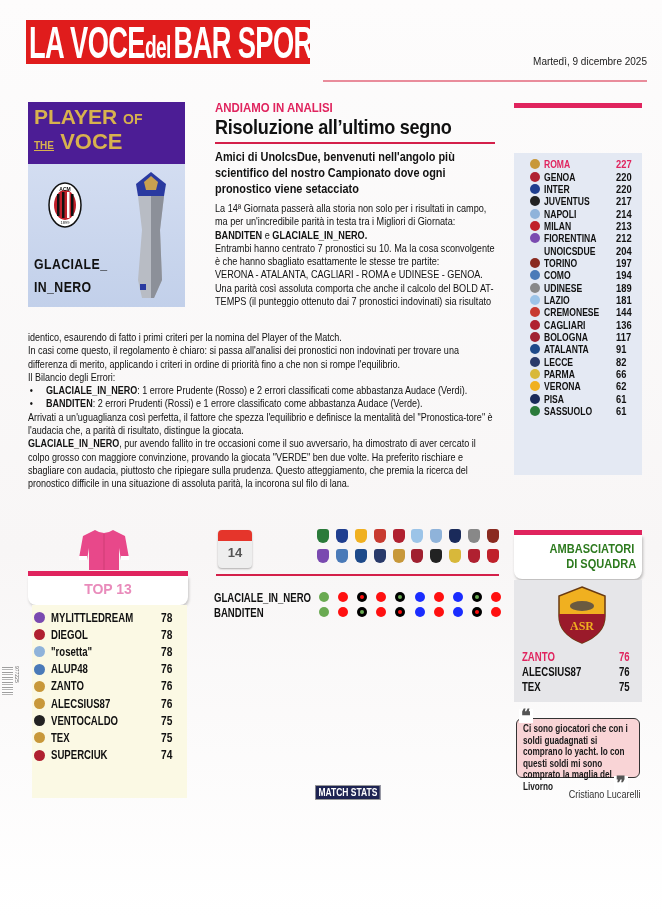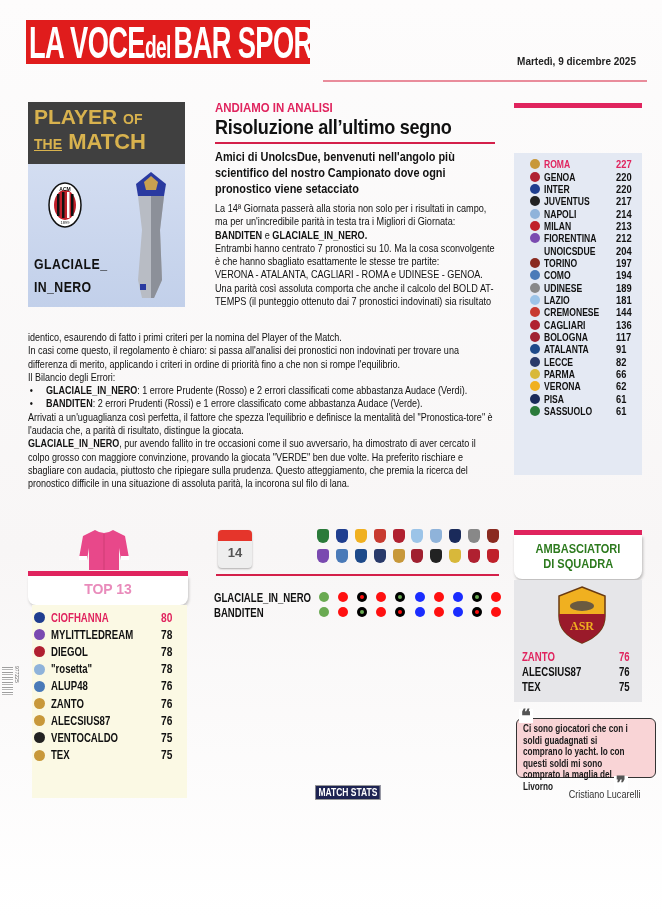--- a/index.html
+++ b/index.html
@@ -6,30 +6,30 @@
   html, body { width: 662px; height: 918px; background: #ffffff; overflow: hidden; }
   body { position: relative; font-family: "Liberation Sans", sans-serif; color: #111; }
 
   .page-bg { position: absolute; left: 0; top: 0; width: 662px; height: 918px;
     background: linear-gradient(180deg, #fdfcfc 0%, #f8f6f6 60%, #ffffff 100%); }
   .mast-wrap { position: absolute; left: 26px; top: 20px; width: 284px; height: 44px; background: #e01c1c; overflow: hidden; }
   .mast-text { position: absolute; left: 3px; bottom: 0px; white-space: nowrap; color: #fff; font-weight: 700;
     font-family: "Liberation Sans", sans-serif; transform-origin: left bottom; transform: scaleX(0.62); }
   .mast-text .lg { font-size: 44px; line-height: 42px; letter-spacing: -1px; }
   .mast-text .sm { font-size: 31px; line-height: 31px; letter-spacing: -1px; }
-  .date { position: absolute; right: 26px; top: 56px; font-size: 10px; font-weight: 700; color: #222; }
+  .date { position: absolute; right: 15px; top: 56px; font-size: 10px; font-weight: 400; color: #222; }
   .date-line { position: absolute; left: 323px; right: 15px; top: 80px; height: 2px; background: #e98c9b; }
 
   
   .potm { position: absolute; left: 28px; top: 102px; width: 157px; height: 205px; background: #c9d6ee; overflow: hidden; }
-  .potm-head { height: 62px; background: #404040; padding: 4px 6px 0 6px; }
+  .potm-head { height: 62px; background: #4c1d95; padding: 4px 6px 0 6px; }
   .potm-head .l1 { color: #d8b24e; font-weight: 700; font-size: 21px; line-height: 22px; letter-spacing: 0; white-space: nowrap; }
   .potm-head .l1 small { font-size: 14px; }
   .potm-head .l2 { color: #d8b24e; font-weight: 700; font-size: 22px; line-height: 24px; white-space: nowrap; }
-  .potm-head .l2 small { font-size: 14px; text-decoration: underline; text-align: center; }
+  .potm-head .l2 small { font-size: 10px; text-decoration: underline; text-align: center; }
   .potm-body { position: relative; height: 143px; background: linear-gradient(180deg, #d3ddf1, #c2d0ea); }
   .milan-crest { position: absolute; left: 20px; top: 18px; width: 34px; height: 46px; }
   .trophy { position: absolute; left: 100px; top: 6px; width: 46px; height: 132px; }
   .potm-name { position: absolute; left: 6px; top: 88px; font-weight: 700; font-size: 15px; line-height: 23px; color: #111;
     transform: scaleX(0.82); transform-origin: left top; letter-spacing: 0.5px; }
 
   
   .kicker { position: absolute; left: 215px; top: 100px; color: #e0245e; font-weight: 700; font-size: 13px;
     transform: scaleX(0.88); transform-origin: left top; white-space: nowrap; }
   .headline { position: absolute; left: 215px; top: 115px; font-weight: 700; font-size: 21px; color: #111;
@@ -56,30 +56,30 @@
   .crow { display: flex; align-items: center; height: 12.35px; }
   .crow .ic { width: 10px; height: 10px; margin: 0 4px 0 16px; border-radius: 50%; flex: none; }
   .crow .nm { width: 72px; font-weight: 700; font-size: 11px; line-height: 12px; white-space: nowrap; transform: scaleX(0.78); transform-origin: left center; }
   .crow .pt { width: 20px; font-weight: 700; font-size: 11px; transform: scaleX(0.85); transform-origin: left center; }
   .crow.hl .nm, .crow.hl .pt { color: #e0245e; }
 
   
   .amb { position: absolute; left: 514px; top: 530px; width: 128px; height: 172px; }
   .amb-top { height: 5px; background: #e0245e; }
   .amb-title { height: 44px; background: #fff; border-radius: 0 0 8px 8px; box-shadow: 1px 2px 3px rgba(0,0,0,0.25);
-    text-align: center; color: #2d7a1e; font-weight: 700; font-size: 13px; line-height: 15px; padding-top: 6px; }
+    text-align: right; color: #2d7a1e; font-weight: 700; font-size: 13px; line-height: 15px; padding-top: 6px; }
   .amb-title span { display: inline-block; transform: scaleX(0.85); }
   .amb-body { position: absolute; left: 0; top: 50px; width: 128px; height: 122px; background: #e6e6e9; }
   .roma-crest { position: absolute; left: 43px; top: 6px; width: 50px; height: 58px; }
   .arow { position: absolute; left: 8px; width: 110px; display: flex; justify-content: space-between; font-weight: 700; font-size: 12px; }
   .arow span { transform: scaleX(0.8); transform-origin: left center; display: inline-block; }
   .arow.hl { color: #e0245e; }
 
   
-  .quote { position: absolute; left: 516px; top: 718px; width: 140px; height: 60px; background: #f9d4d6;
+  .quote { position: absolute; left: 516px; top: 718px; width: 124px; height: 60px; background: #f9d4d6;
     border: 1.5px solid #333; border-radius: 6px; padding: 4px 6px; }
   .quote-text { font-weight: 700; font-size: 10px; line-height: 11.5px; transform: scaleX(0.82); transform-origin: left top; width: 138px; color: #1a1a1a; }
   .q-open { position: absolute; left: 519px; top: 709px; font-size: 18px; font-weight: 700; color: #555; line-height: 14px; background: #fff; padding: 0 2px; }
   .q-close { position: absolute; left: 614px; top: 776px; font-size: 18px; font-weight: 700; color: #555; line-height: 14px; background: #fff; padding: 0 2px; }
   .quote-author { position: absolute; right: 22px; top: 788px; font-size: 11px; color: #333; transform: scaleX(0.82); transform-origin: right top; }
 
   
   .jersey { position: absolute; left: 77px; top: 528px; width: 54px; height: 42px; }
   .top10-rule { position: absolute; left: 28px; top: 571px; width: 160px; height: 5px; background: #e0245e; }
   .top10-title { position: absolute; left: 28px; top: 576px; width: 160px; height: 29px; background: #fff;
@@ -123,21 +123,21 @@
   <div class="mast-text">
     <span class="lg">LA VOCE</span><span class="sm">del</span>&nbsp;<span class="lg">BAR SPORT</span>
   </div>
 </div>
 <div class="date">Martedì, 9 dicembre 2025</div>
 <div class="date-line"></div>
 
 <div class="potm">
   <div class="potm-head">
     <div class="l1"><span>PLAYER</span>&nbsp;<small>OF</small></div>
-    <div class="l2"><small>THE</small>&nbsp;<span>MATCH</span></div>
+    <div class="l2"><small>THE</small>&nbsp;<span>VOCE</span></div>
   </div>
   <div class="potm-body">
     <svg class="milan-crest" viewBox="0 0 34 46">
       <ellipse cx="17" cy="23" rx="16" ry="22" fill="#fff" stroke="#111" stroke-width="1.5"></ellipse>
       <ellipse cx="17" cy="23" rx="11" ry="15" fill="#c0202a"></ellipse>
       <rect x="9" y="12" width="2.5" height="22" fill="#111"></rect>
       <rect x="14" y="10" width="2.5" height="26" fill="#111"></rect>
       <rect x="19" y="10" width="2.5" height="26" fill="#fff"></rect>
       <rect x="23" y="12" width="2.5" height="22" fill="#111"></rect>
       <text x="17" y="9" font-size="5" text-anchor="middle" fill="#111" font-family="Liberation Sans, sans-serif" font-weight="700">ACM</text>
@@ -333,25 +333,20 @@
 
 <svg class="jersey" viewBox="0 0 54 42">
   <path d="M18 2 Q27 8 36 2 L48 8 L52 30 L44 32 L42 20 L42 42 L12 42 L12 20 L10 32 L2 30 L6 8 Z" fill="#e8488a"></path>
   <rect x="2" y="28" width="8" height="4" fill="#fff"></rect>
   <rect x="44" y="28" width="8" height="4" fill="#fff"></rect>
   <line x1="27" y1="6" x2="27" y2="42" stroke="#c83a70" stroke-width="0.8"></line>
 </svg>
 <div class="top10-rule"></div>
 <div class="top10-title">TOP 13</div>
 <div class="top10-body" id="top10-body">
-    <div class="trow hl">
-      <span class="ic" style="background: rgb(31, 62, 143);"></span>
-      <span class="nm">CIOFHANNA</span>
-      <span class="pt">80</span>
-    </div>
     <div class="trow">
       <span class="ic" style="background: rgb(122, 74, 176);"></span>
       <span class="nm">MYLITTLEDREAM</span>
       <span class="pt">78</span>
     </div>
     <div class="trow">
       <span class="ic" style="background: rgb(176, 32, 48);"></span>
       <span class="nm">DIEGOL</span>
       <span class="pt">78</span>
     </div>
@@ -377,20 +372,25 @@
     </div>
     <div class="trow">
       <span class="ic" style="background: rgb(34, 34, 34);"></span>
       <span class="nm">VENTOCALDO</span>
       <span class="pt">75</span>
     </div>
     <div class="trow">
       <span class="ic" style="background: rgb(200, 152, 58);"></span>
       <span class="nm">TEX</span>
       <span class="pt">75</span>
+    </div>
+    <div class="trow">
+      <span class="ic" style="background: rgb(176, 32, 48);"></span>
+      <span class="nm">SUPERCIUK</span>
+      <span class="pt">74</span>
     </div>
   </div>
 
 <div class="barcode"></div>
 <div class="barcode-num">977225</div>
 
 <div class="calendar">
   <div class="band"></div>
   <div class="num">14</div>
 </div>

